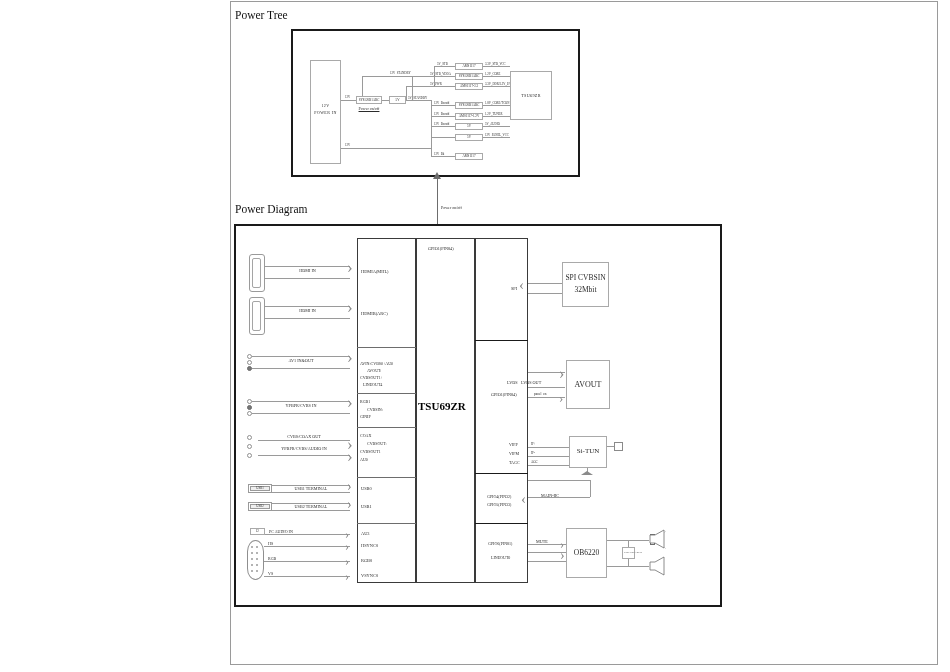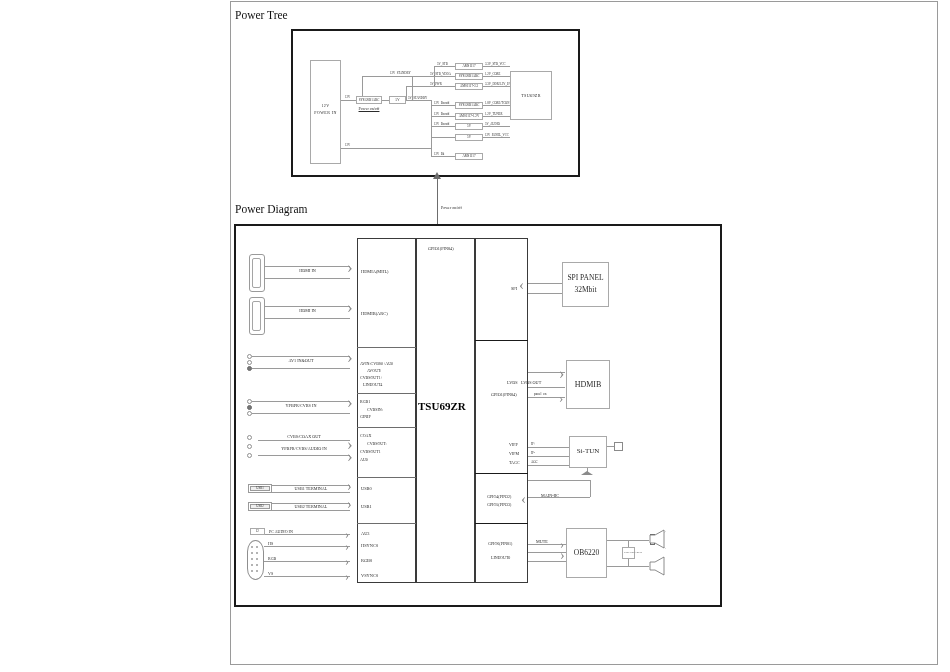--- a/index.html
+++ b/index.html
@@ -274,34 +274,34 @@
   <div class="h-line" style="left:264px;top:576px;width:86px;"></div>
   <div class="lbl" style="left:268px;top:570.5px;font-size:4px;">VS</div>
   <div class="chev" style="left:345px;top:570px;font-size:12px;">›</div>
   <div class="lbl" style="left:361px;top:573px;font-size:4.4px;">VSYNC0</div>
 
   <div class="lbl" style="left:511px;top:286px;font-size:4.2px;">SPI</div>
   <div class="chev" style="left:519px;top:278px;font-size:15px;">‹</div>
   <div class="h-line" style="left:528px;top:283px;width:34px;"></div>
   <div class="h-line" style="left:528px;top:293px;width:34px;"></div>
   <div class="box thin" style="left:562px;top:262px;width:47px;height:45px;"></div>
-  <div class="lbl-c" style="left:562px;top:273px;width:47px;font-size:7.5px;">SPI PANEL</div>
+  <div class="lbl-c" style="left:562px;top:273px;width:47px;font-size:7.5px;">SPI CVBSIN</div>
   <div class="lbl-c" style="left:562px;top:285px;width:47px;font-size:7.5px;">32Mbit</div>
 
   <div class="lbl" style="left:507px;top:380px;font-size:4.2px;">LVDS</div>
   <div class="lbl" style="left:521px;top:380px;font-size:4.2px;">LVDS OUT</div>
   <div class="h-line" style="left:528px;top:372px;width:37px;"></div>
   <div class="h-line" style="left:528px;top:387px;width:37px;"></div>
   <div class="chev" style="left:559px;top:366px;font-size:16px;">›</div>
   <div class="lbl" style="left:491px;top:392px;font-size:4.2px;">GPIO1(PIN84)</div>
   <div class="lbl" style="left:534px;top:392px;font-size:3.4px;">panel_on</div>
   <div class="h-line" style="left:528px;top:397px;width:37px;"></div>
   <div class="chev" style="left:559px;top:391px;font-size:13px;">›</div>
   <div class="box thin" style="left:566px;top:360px;width:44px;height:49px;"></div>
-  <div class="lbl-c" style="left:566px;top:380px;width:44px;font-size:8px;">HDMIB</div>
+  <div class="lbl-c" style="left:566px;top:380px;width:44px;font-size:8px;">AVOUT</div>
 
   <div class="lbl" style="left:509px;top:442px;font-size:4px;">VIFP</div>
   <div class="lbl" style="left:509px;top:451px;font-size:4px;">VIFM</div>
   <div class="lbl" style="left:509px;top:460px;font-size:4px;">TAGC</div>
   <div class="h-line" style="left:528px;top:447px;width:41px;"></div>
   <div class="h-line" style="left:528px;top:456px;width:41px;"></div>
   <div class="h-line" style="left:528px;top:465px;width:41px;"></div>
   <div class="lbl" style="left:531px;top:442px;font-size:3.2px;">IF+</div>
   <div class="lbl" style="left:531px;top:451px;font-size:3.2px;">IF-</div>
   <div class="lbl" style="left:531px;top:460px;font-size:3.2px;">AGC</div>

